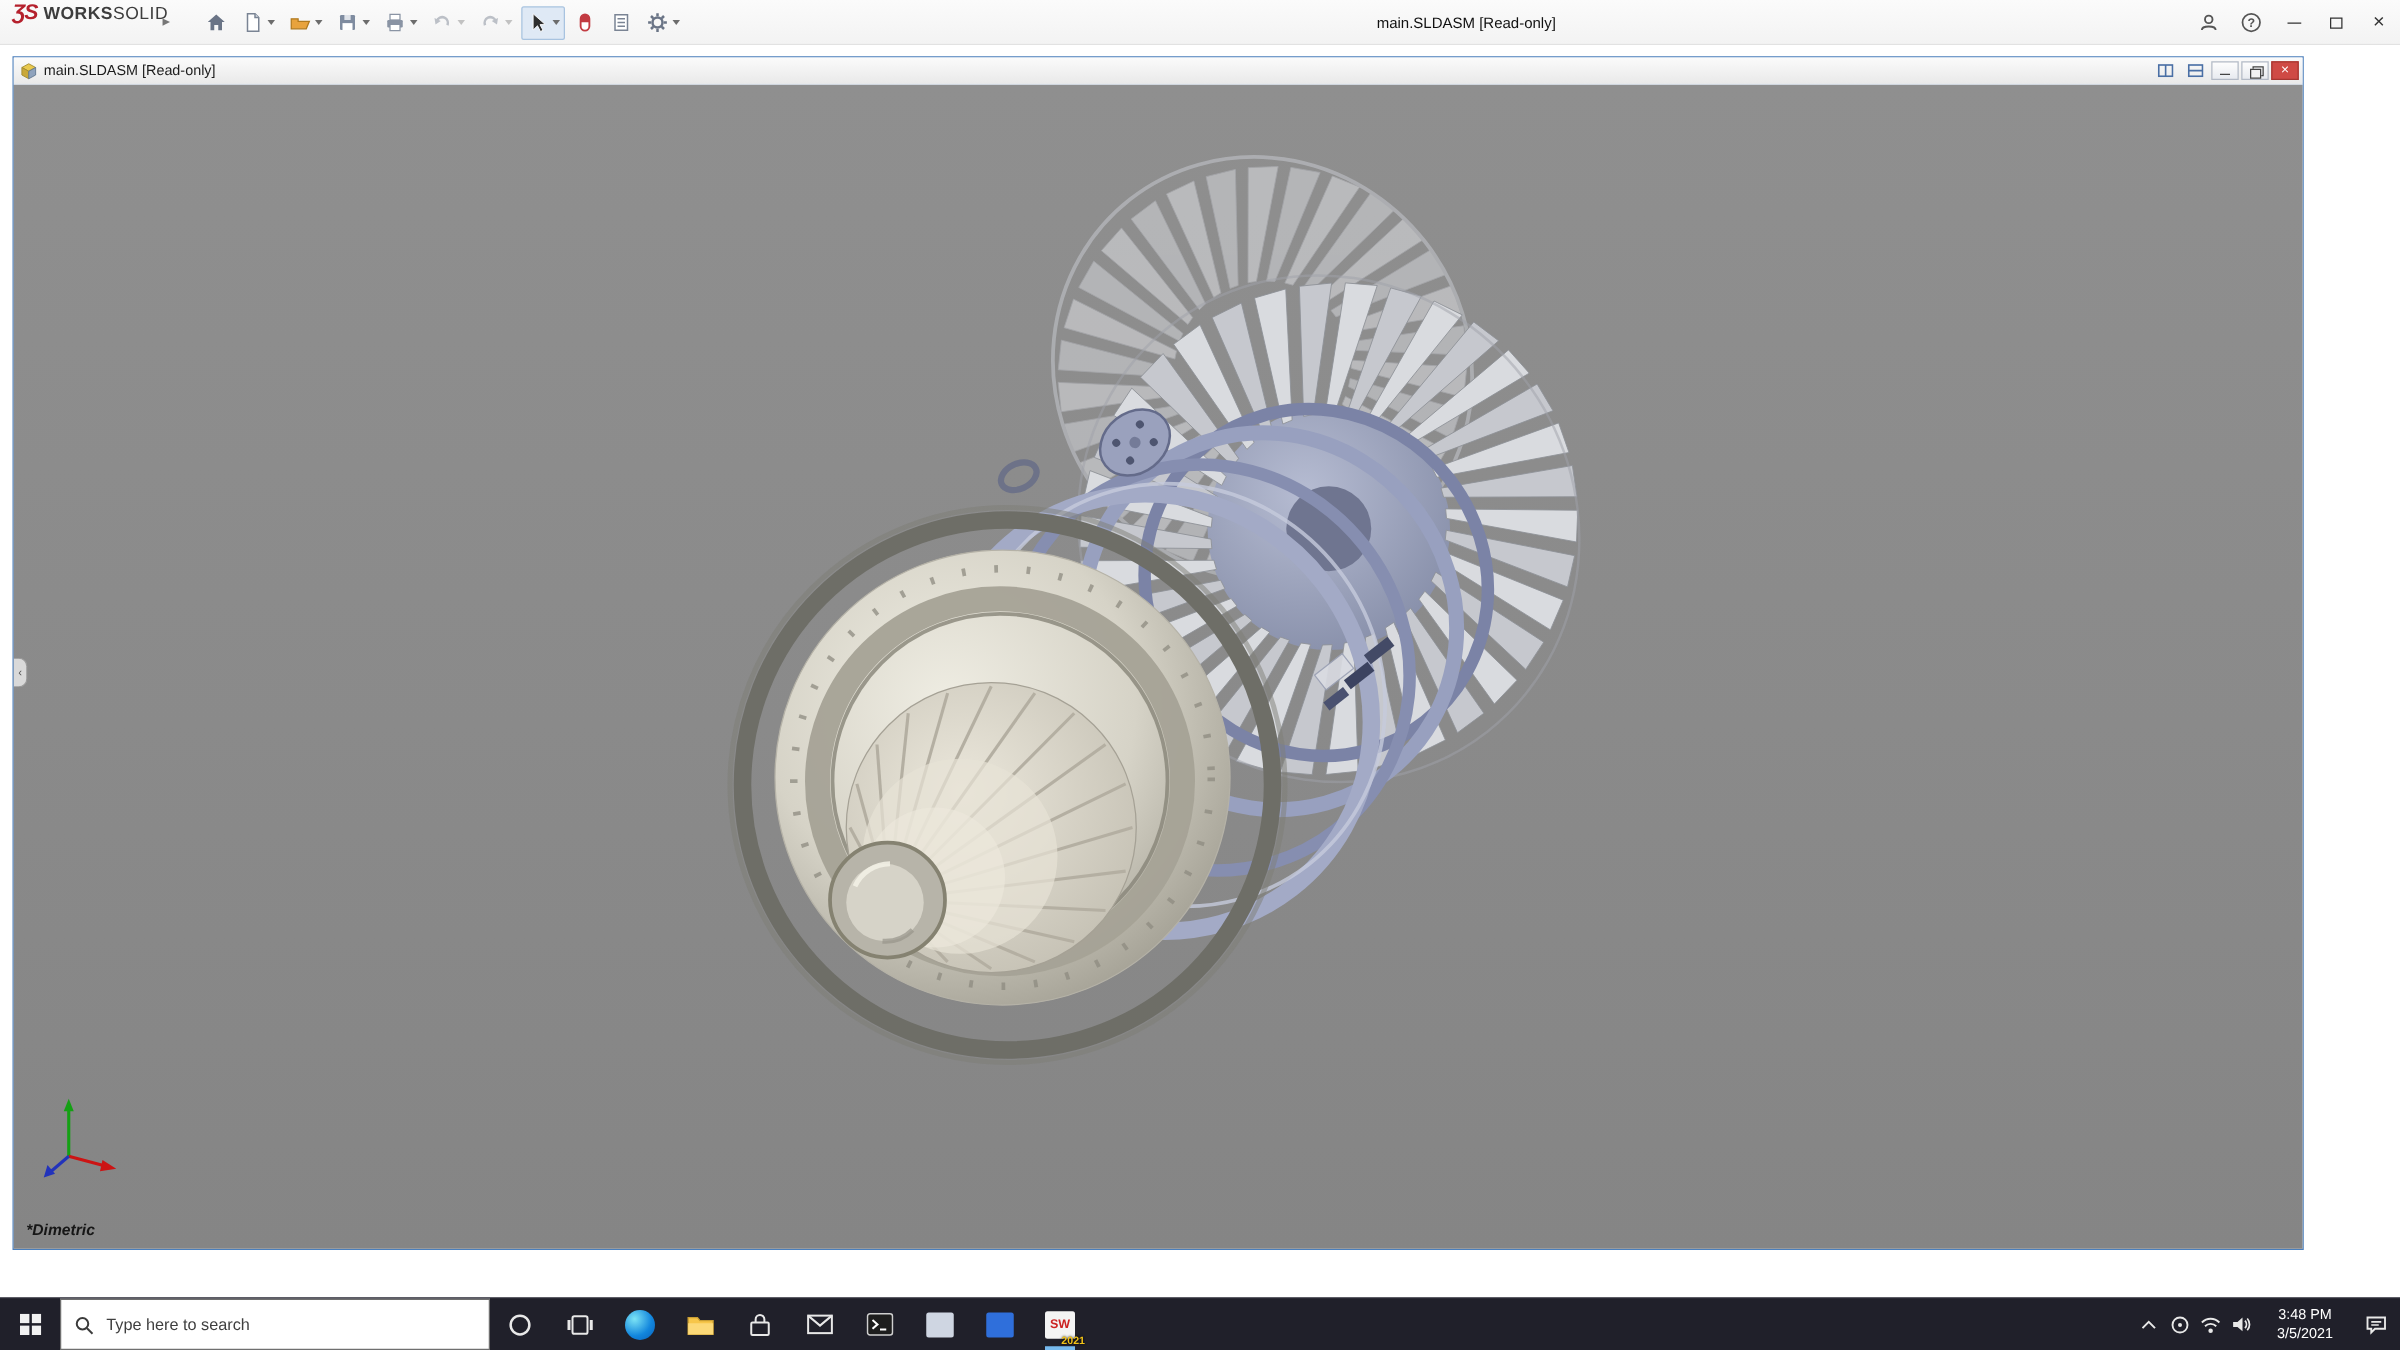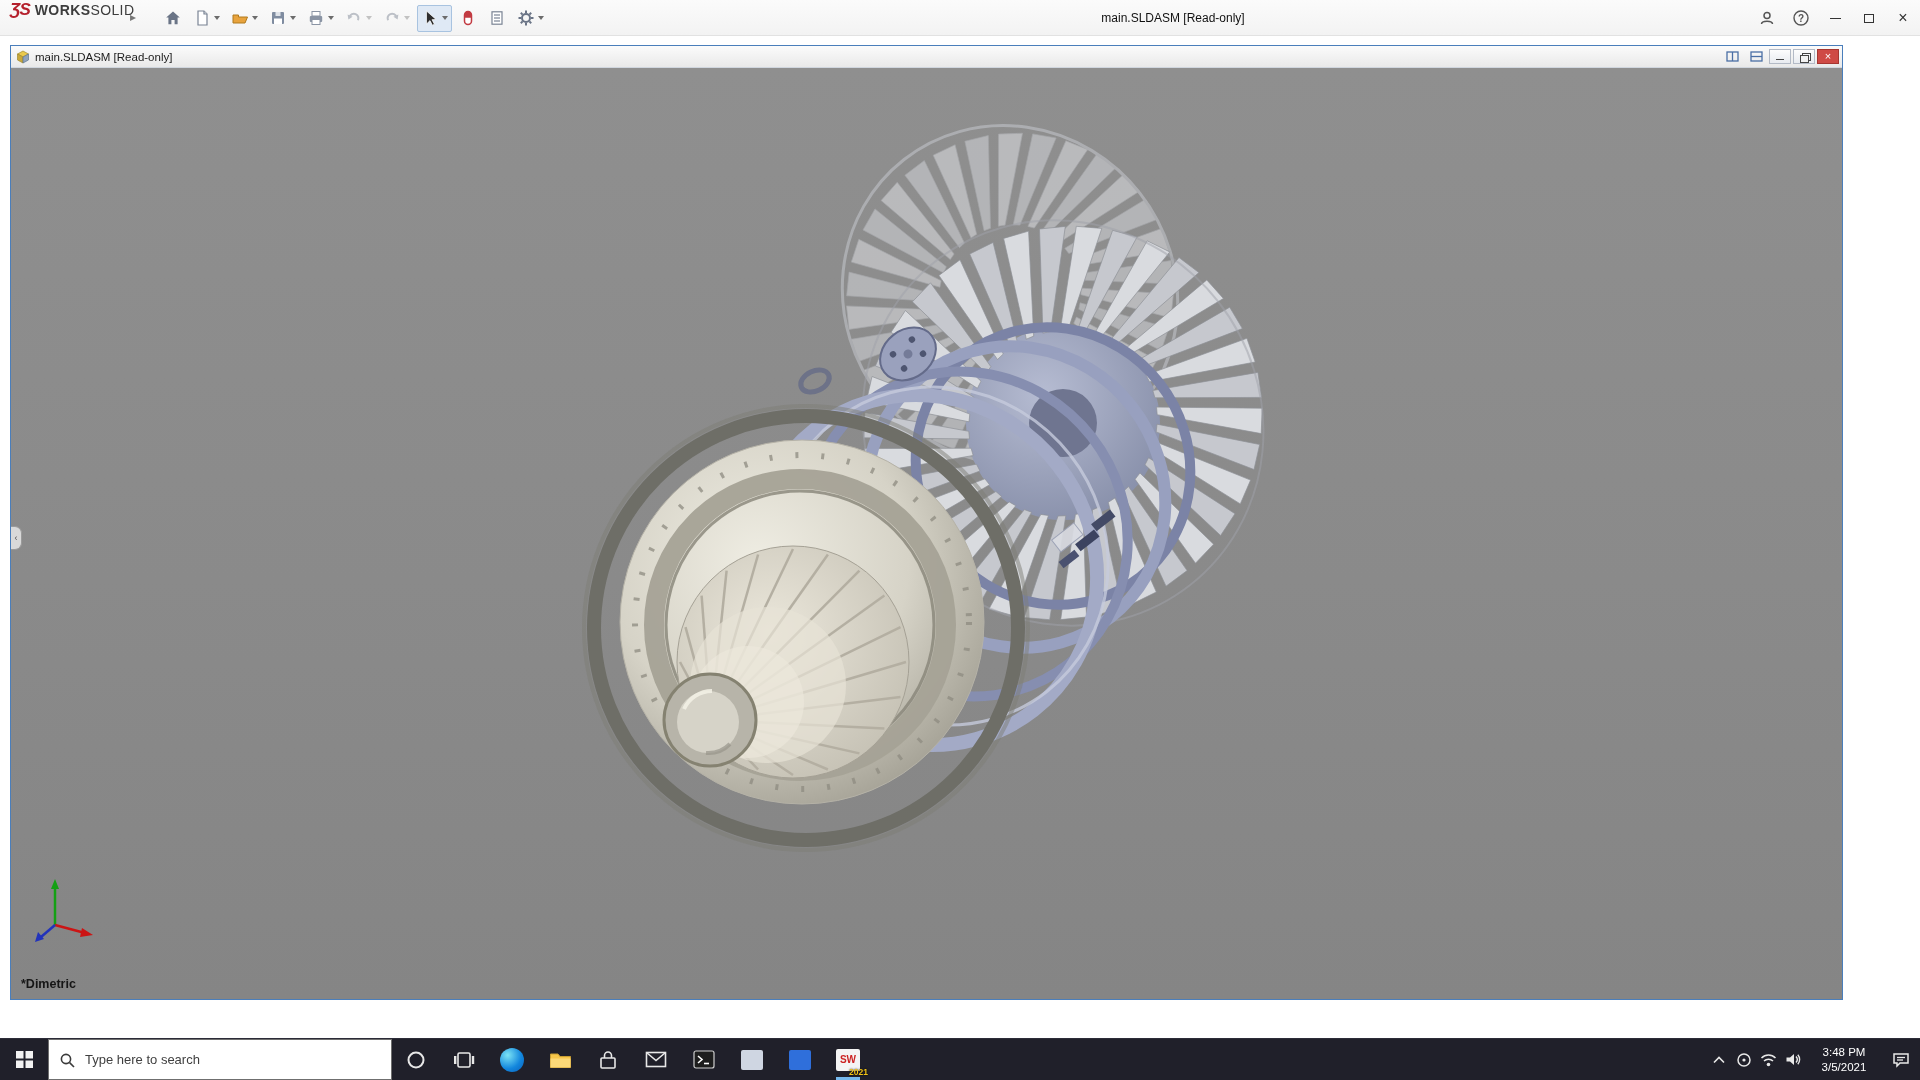--- a/index.html
+++ b/index.html
@@ -41,21 +41,21 @@
   .dc-close { background:#cf4a45; border-color:#a63631; color:#fff; font-size:11px; line-height:1; }
   .dc-min-glyph { width:8px; border-top:1.5px solid #444; margin-top:6px; }
   .dc-restore { position:relative; width:9px; height:8px; }
   .dc-restore:before { content:""; position:absolute; left:2px; top:0; width:7px; height:6px; border:1.2px solid #444; }
   .dc-restore:after { content:""; position:absolute; left:0; top:2px; width:7px; height:6px; border:1.2px solid #444; background:#f2f2f2; }
 
   
   .viewport { position:relative; width:1831px; height:931px;
     background:linear-gradient(180deg,#8f8f8f 0%,#8a8a8a 55%,#858585 100%); overflow:hidden; cursor:default; }
   .engine-svg { position:absolute; left:0; top:0; pointer-events:none; }
-  .view-label { position:absolute; left:10px; bottom:8px; font-size:12.5px; font-weight:700; color:#161616; }
+  .view-label { position:absolute; left:10px; bottom:8px; font-size:12.5px; font-weight:700; color:#161616;font-style:italic; }
   .triad { position:absolute; left:16px; bottom:52px; }
   .pane-tab { position:absolute; left:0; top:458px; width:11px; height:24px; background:#d9d9d9;
     border:1px solid #9a9a9a; border-left:none; border-radius:0 7px 7px 0; display:flex;
     align-items:center; justify-content:center; font-size:9px; color:#555; cursor:pointer; }
 
   
   .taskbar { position:absolute; left:0; bottom:0; width:1920px; height:42px; background:#20202a;
     display:flex; align-items:stretch; border-top:1px solid #2c2c38;margin-top:36px; }
   .start-btn { width:48px; display:flex; align-items:center; justify-content:center; cursor:pointer; }
   .search-box { position:relative; width:344px; background:#ffffff; border:1px solid #6f6f6f;

